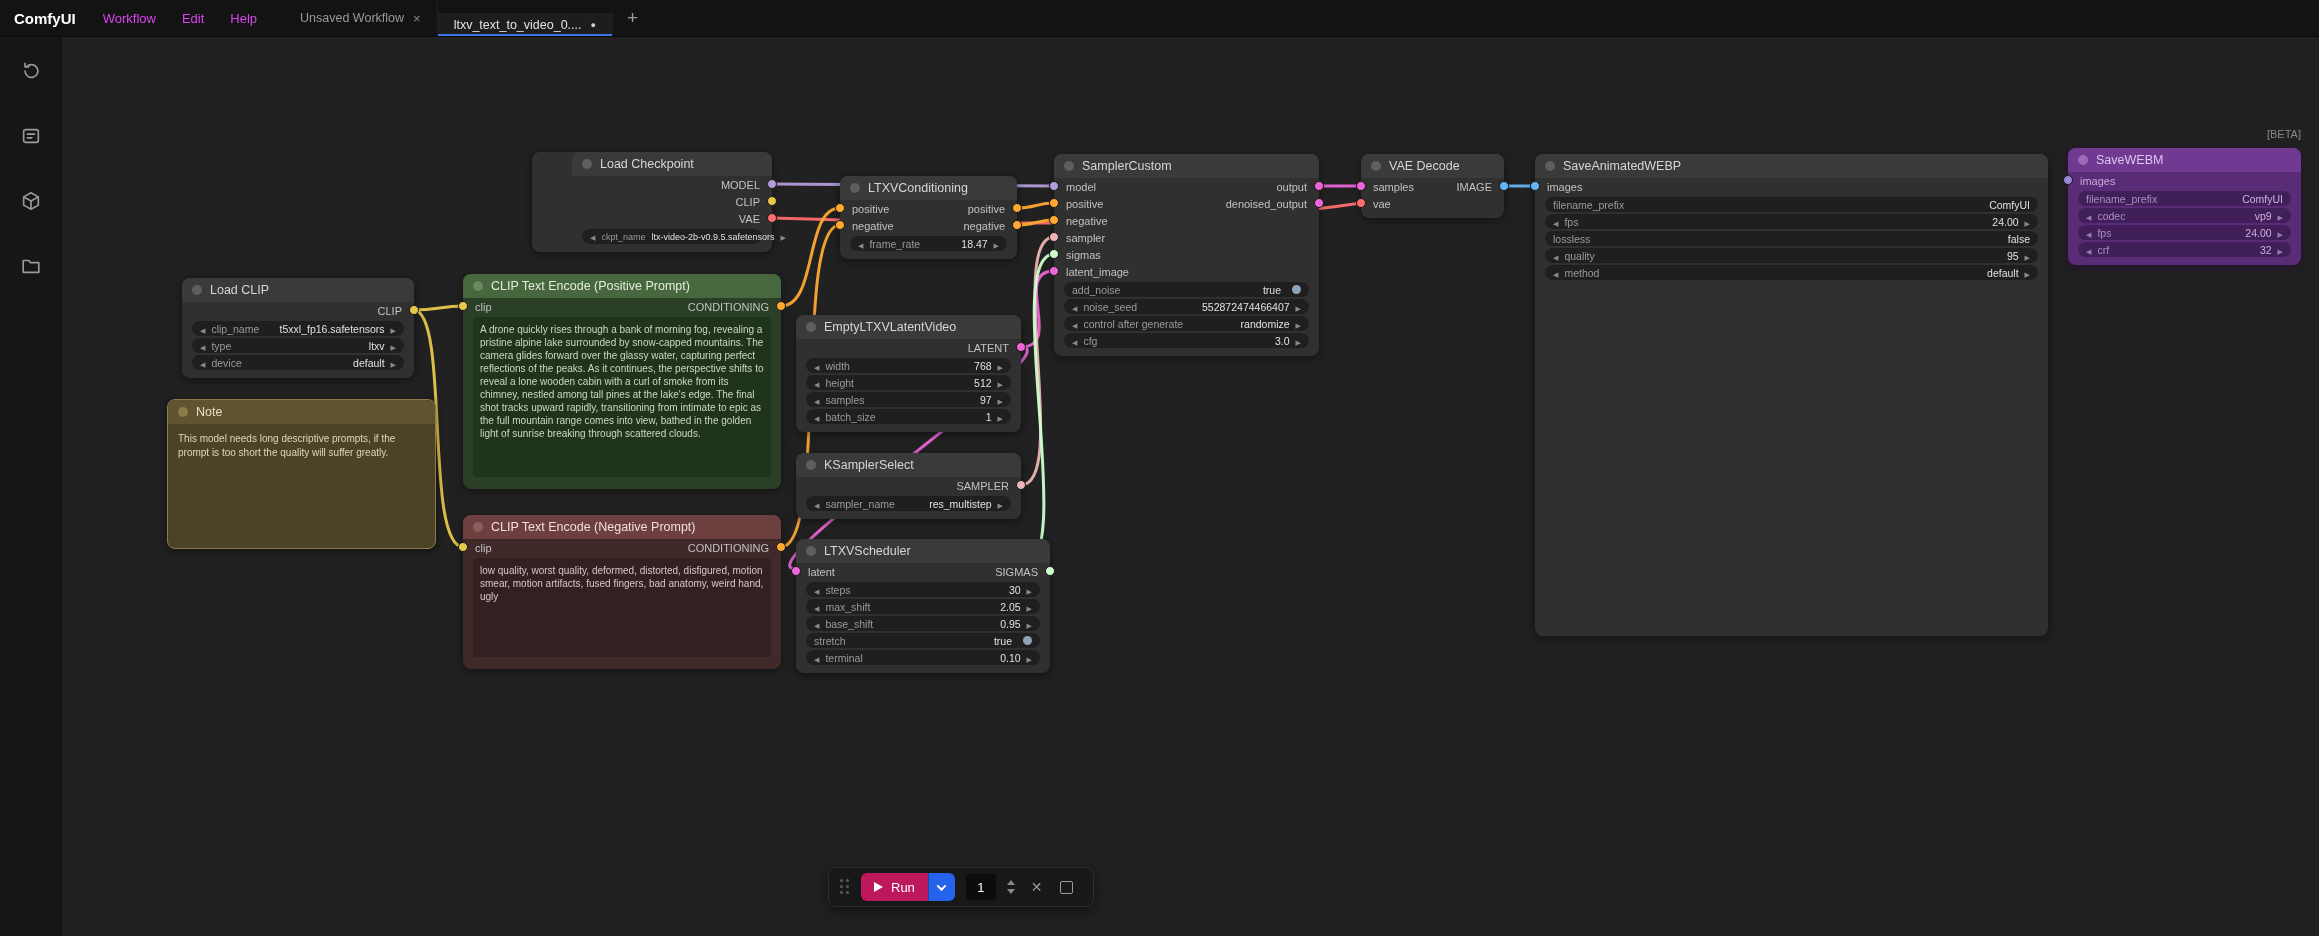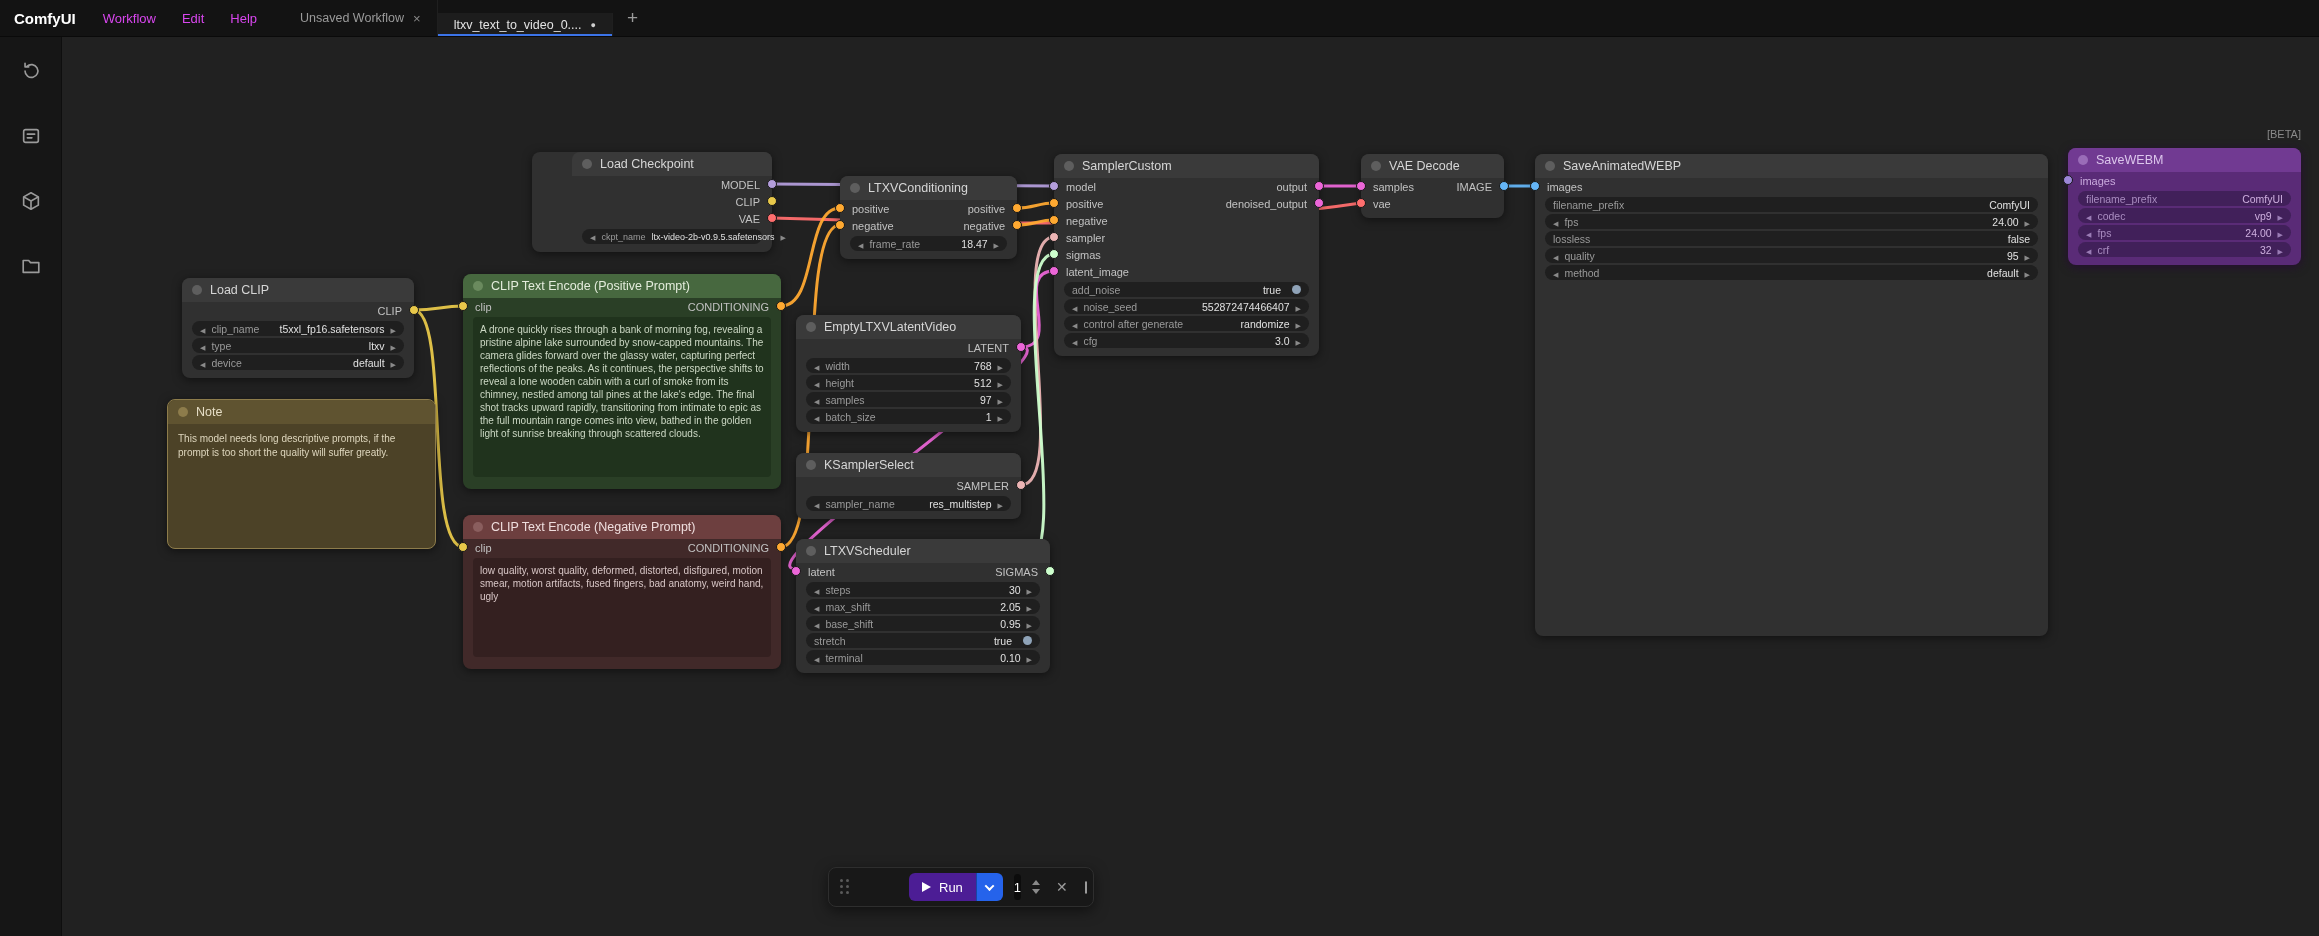--- a/index.html
+++ b/index.html
@@ -70,22 +70,22 @@
   .node.bypass .warrow-l::before, .node.bypass .warrow-r::before { color:#9a7cb5; }
   .beta { position:absolute; right:18px; top:128px; font-size:11px; color:#8a8a8a; z-index:2; }
 
   
   .runbar { position:absolute; left:828px; top:867px; width:266px; height:40px; background:#181818;
             border:1px solid #2e2e2e; border-radius:8px; z-index:25; display:flex; align-items:center;
             gap:11px; padding:0 11px; box-shadow:0 4px 14px rgba(0,0,0,.5); }
   .grip { display:grid; grid-template-columns:repeat(2,4px); grid-auto-rows:4px; gap:2px; }
   .grip i { width:3px; height:3px; border-radius:50%; background:#5a5a5a; }
   .runsplit { display:flex; height:28px; }
-  .run-main { display:flex; align-items:center; gap:8px; background:#4c1d95; color:#fff; font-size:13px;
-              padding:0 13px; border-radius:6px 0 0 6px;margin-left:48px; }
+  .run-main { display:flex; align-items:center; gap:8px; background:#be185d; color:#fff; font-size:13px;
+              padding:0 13px; border-radius:6px 0 0 6px; }
   .play-tri { width:0; height:0; border-left:9px solid #fff; border-top:5.5px solid transparent;
               border-bottom:5.5px solid transparent; }
   .run-caret { width:27px; background:#2563EB; border-radius:0 6px 6px 0; border-left:1px solid rgba(0,0,0,.3);
                display:flex; align-items:center; justify-content:center; }
   .chev { width:7px; height:7px; border-right:2px solid #fff; border-bottom:2px solid #fff;
           transform:rotate(45deg) translate(-1px,-1px); }
   .countbox { width:30px; height:26px; background:#0c0c0c; border-radius:4px; color:#fff; font-size:13px;
               display:flex; align-items:center; justify-content:center; }
   .steppers { display:flex; flex-direction:column; gap:4px; }
   .tri-up { width:0; height:0; border-left:4px solid transparent; border-right:4px solid transparent;

